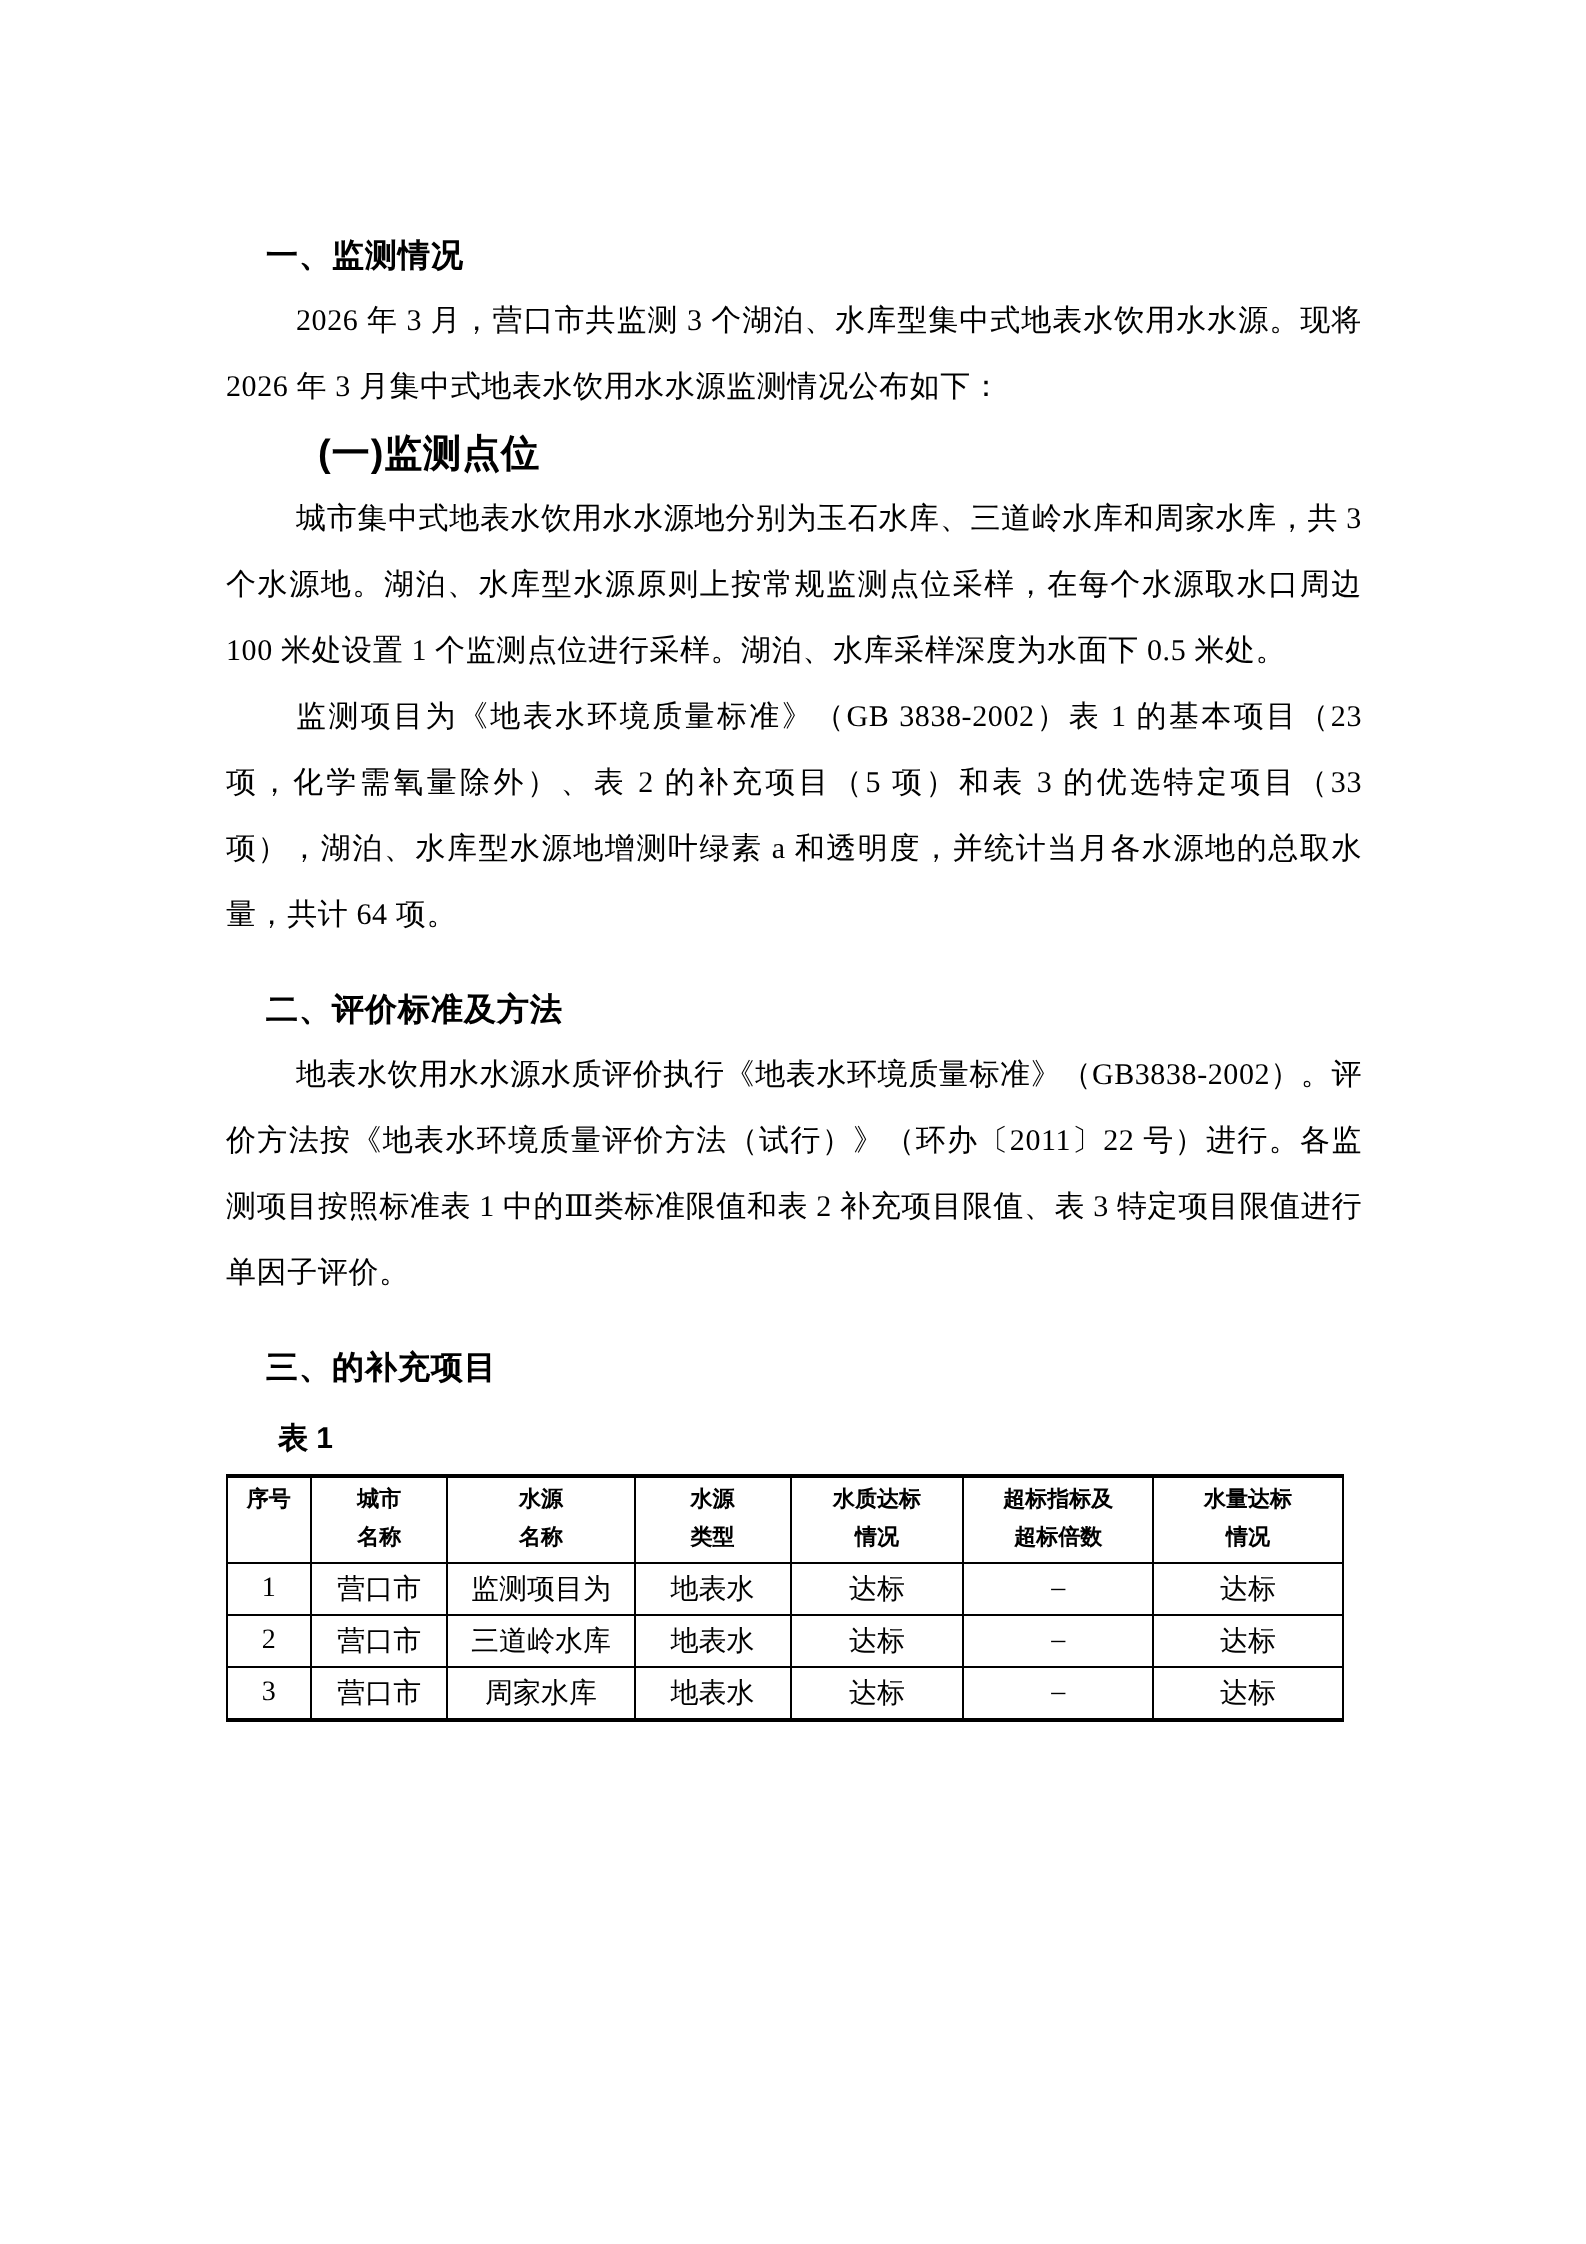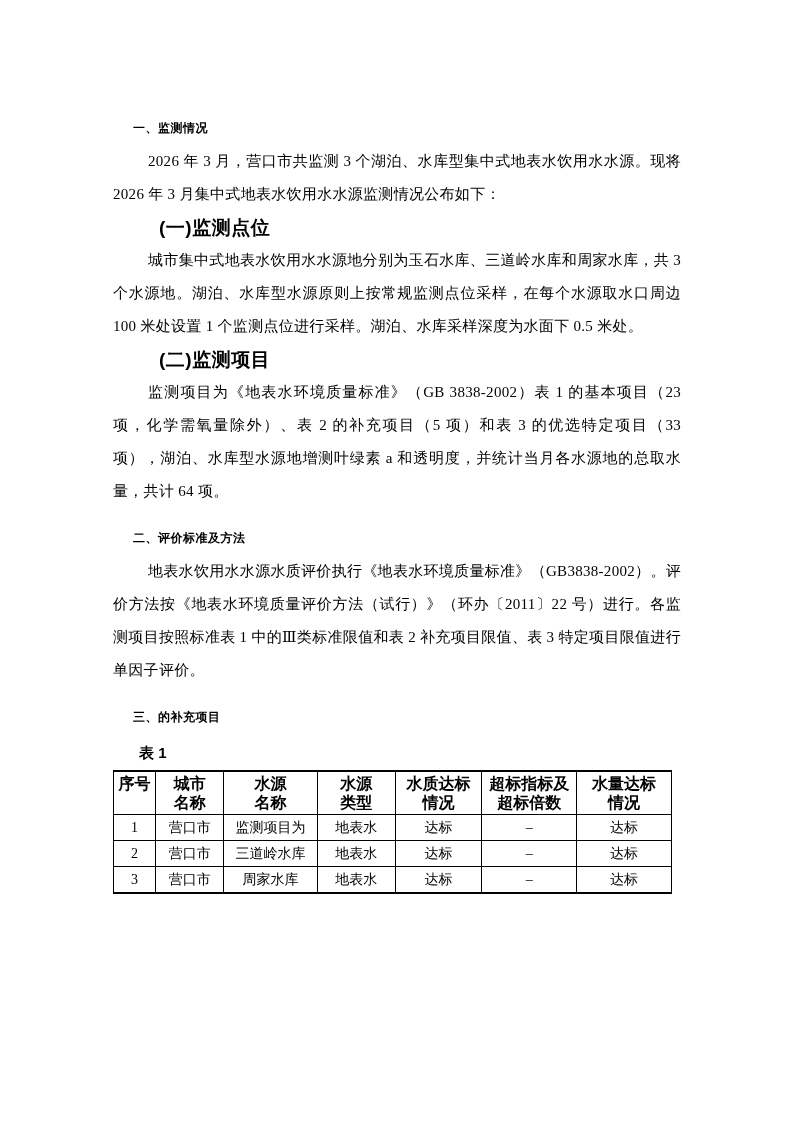--- a/index.html
+++ b/index.html
@@ -14,21 +14,21 @@
     background: #ffffff;
     color: #000000;
     box-sizing: border-box;
     padding: 112px 112px 0 113px;
     font-family: "Liberation Serif", "DejaVu Serif", serif;
     overflow: hidden;
   }
   .sec-heading {
     font-family: Liberation Sans, sans-serif;
     font-weight: 700;
-    font-size: 12px;
+    font-size: 16px;
     line-height: 33px;
     margin: 0 0 0 20px;
     letter-spacing: 0.5px;
   }
   .sec-gap {
     margin-top: 14px;
   }
   .para {
     font-size: 15px;
     line-height: 33px;
@@ -67,21 +67,21 @@
   }
   table.report-table th,
   table.report-table td {
     border: 1.5px solid #000;
     text-align: center;
     padding: 0;
   }
   table.report-table th {
     font-family: "Liberation Sans", "DejaVu Sans", sans-serif;
     font-weight: 700;
-    font-size: 16px;
+    font-size: 11px;
     vertical-align: top;
     padding-top: 2px;
     padding-bottom: 2px;
   }
   table.report-table th .hline {
     display: block;
     line-height: 19px;
     min-height: 19px;
   }
   table.report-table td {
@@ -99,21 +99,20 @@
 </style>
 </head>
 <body>
 
 <div class="page">
 
   <div class="sec-heading">一、监测情况</div>
   <p class="para">2026 年 3 月，营口市共监测 3 个湖泊、水库型集中式地表水饮用水水源。现将 2026 年 3 月集中式地表水饮用水水源监测情况公布如下：</p>
   <div class="sub-heading">(一)监测点位</div>
   <p class="para">城市集中式地表水饮用水水源地分别为玉石水库、三道岭水库和周家水库，共 3 个水源地。湖泊、水库型水源原则上按常规监测点位采样，在每个水源取水口周边 100 米处设置 1 个监测点位进行采样。湖泊、水库采样深度为水面下 0.5 米处。</p>
-  <div class="sub-heading">(二)监测项目</div>
   <p class="para">监测项目为《地表水环境质量标准》（GB 3838-2002）表 1 的基本项目（23 项，化学需氧量除外）、表 2 的补充项目（5 项）和表 3 的优选特定项目（33 项），湖泊、水库型水源地增测叶绿素 a 和透明度，并统计当月各水源地的总取水量，共计 64 项。</p>
 
   <div class="sec-heading sec-gap">二、评价标准及方法</div>
   <p class="para">地表水饮用水水源水质评价执行《地表水环境质量标准》（GB3838-2002）。评价方法按《地表水环境质量评价方法（试行）》（环办〔2011〕22 号）进行。各监测项目按照标准表 1 中的Ⅲ类标准限值和表 2 补充项目限值、表 3 特定项目限值进行单因子评价。</p>
 
   <div class="sec-heading sec-gap">三、的补充项目</div>
 
   <div class="table-caption">
     <span class="caption-label">表 1</span>
   </div>

